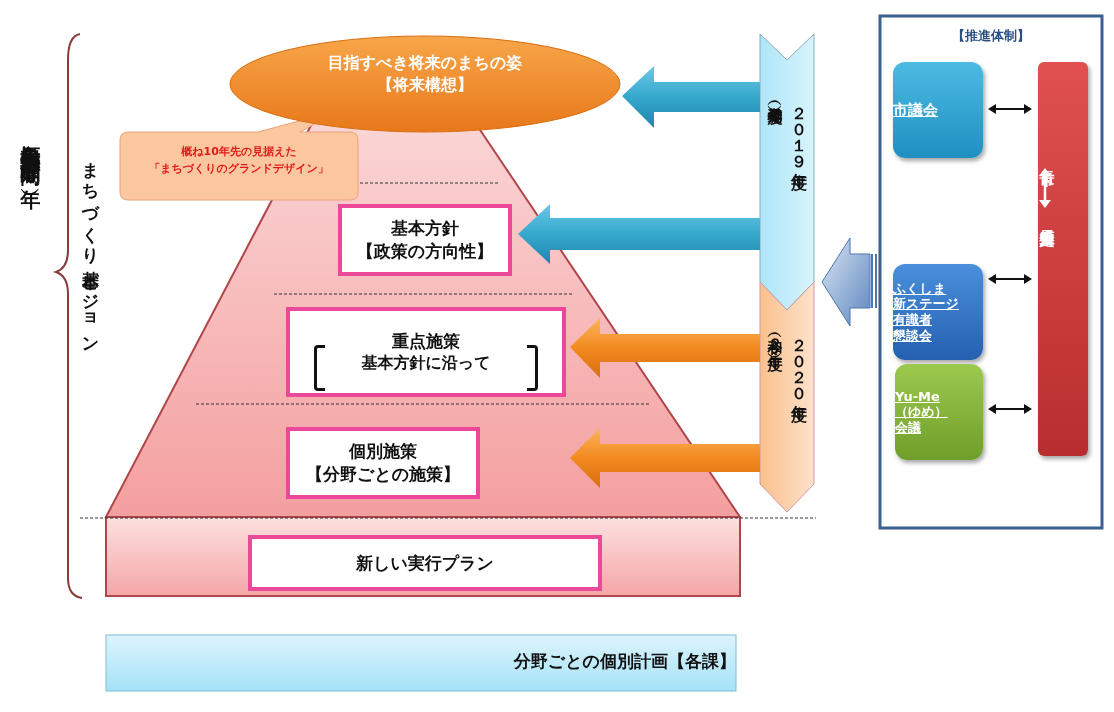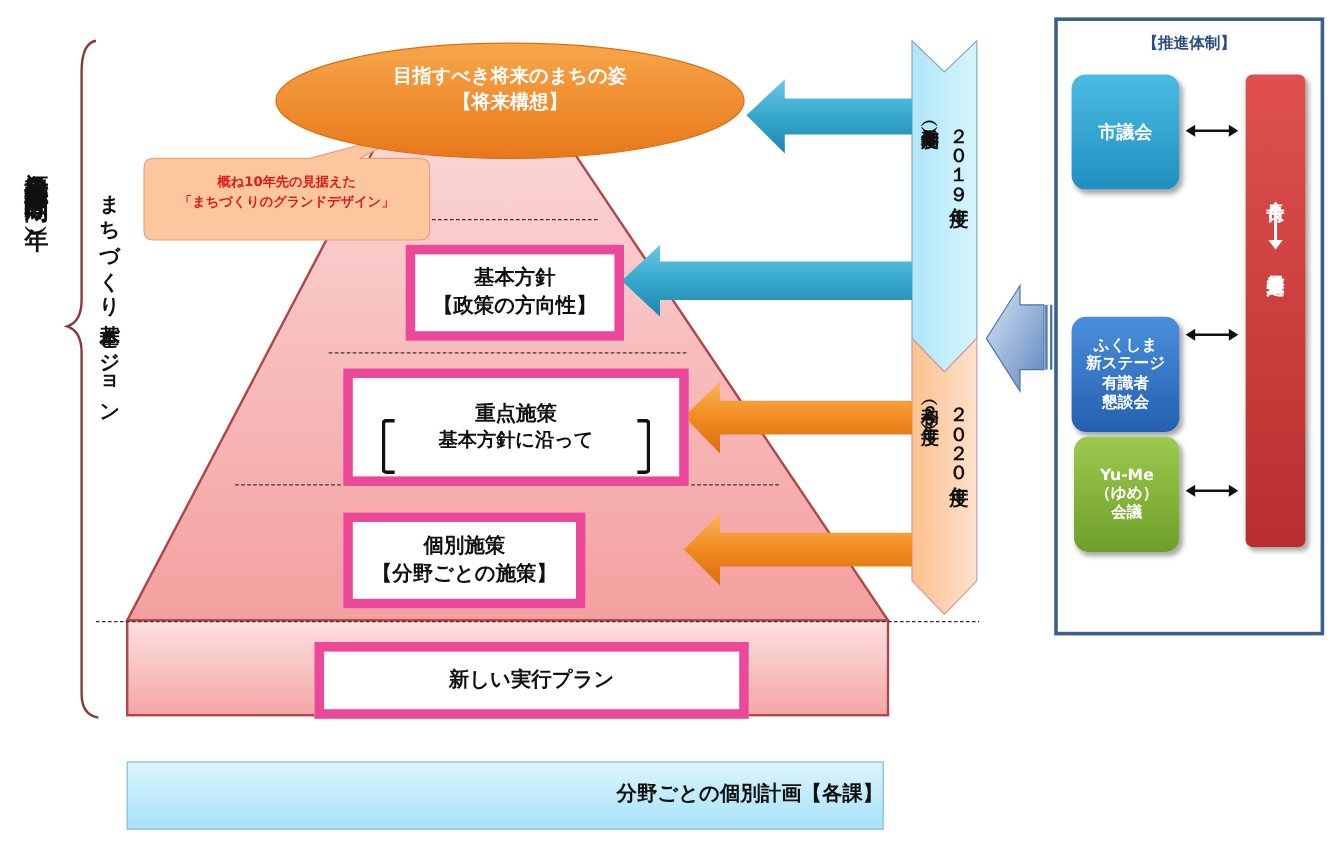--- a/index.html
+++ b/index.html
@@ -1,27 +1,27 @@
 <!DOCTYPE html>
 <html><head>
 <meta charset="utf-8">
 <style>
   html, body { margin:0; padding:0; background:#ffffff; }
   body { width:1114px; height:712px; position:relative; overflow:hidden;
          font-family:"DejaVu Sans", sans-serif; }
   .abs { position:absolute; }
   svg.canvas { position:absolute; left:0; top:0; }
   .vtext { writing-mode: vertical-rl; text-orientation: upright; font-weight:bold; }
-  .box-white { position:absolute; background:#fff; border:8px solid #ec4899;
+  .box-white { position:absolute; background:#fff; border:4px solid #ec4899;
                display:flex; flex-direction:column; align-items:center; justify-content:center;
                font-weight:bold; font-size:17px; color:#111; text-align:center; line-height:1.35; }
   .box-white span { display:block; }
   .org-box { position:absolute; border-radius:12px; color:#fff; font-weight:bold;
-             display:flex; flex-direction:column; align-items:center; justify-content:center;
-             text-align:center; line-height:1.2; box-shadow:2px 3px 4px rgba(0,0,0,0.35); }
+             display:flex; flex-direction:column; align-items:flex-start; justify-content:center;
+             text-align:center; line-height:1.2; box-shadow:2px 3px 4px rgba(0,0,0,0.35);text-decoration:underline; }
   .org-box span { display:block; }
   .darrow { position:absolute; height:14px; }
 </style>
 </head>
 <body>
 
 <svg class="canvas" width="1114" height="712">
   <defs>
     <linearGradient id="orangeGrad" x1="0" y1="0" x2="0" y2="1">
       <stop offset="0" stop-color="#f7a64a"></stop>
@@ -120,21 +120,21 @@
   <span>基本方針に沿って</span>
   <div class="abs" style="left:24px; top:34px; width:8px; height:40px; border:3px solid #111; border-right:none; border-radius:4px 0 0 4px;"></div>
   <div class="abs" style="right:24px; top:34px; width:8px; height:40px; border:3px solid #111; border-left:none; border-radius:0 4px 4px 0;"></div>
 </div>
 
 <div class="box-white" style="left:286px; top:427px; width:186px; height:64px;">
   <span>個別施策</span>
   <span>【分野ごとの施策】</span>
 </div>
 
-<div class="box-white" style="left:248px; top:535px; width:346px; height:48px;margin-left:14px;">
+<div class="box-white" style="left:248px; top:535px; width:346px; height:48px;">
   <span>新しい実行プラン</span>
 </div>
 
 <div class="abs" style="left:106px; top:650px; width:630px; text-align:right; font-weight:bold; font-size:17px; color:#111;">分野ごとの個別計画【各課】</div>
 
 <div class="abs vtext" style="left:790px; top:96px; font-size:16px; color:#111; line-height:18px;">２０１９年度</div>
 <div class="abs vtext" style="left:766px; top:96px; font-size:15px; color:#111; line-height:18px;">（令和元年度）</div>
 <div class="abs vtext" style="left:790px; top:328px; font-size:16px; color:#111; line-height:18px;">２０２０年度</div>
 <div class="abs vtext" style="left:766px; top:328px; font-size:15px; color:#111; line-height:18px;">（令和２年度）</div>
 

